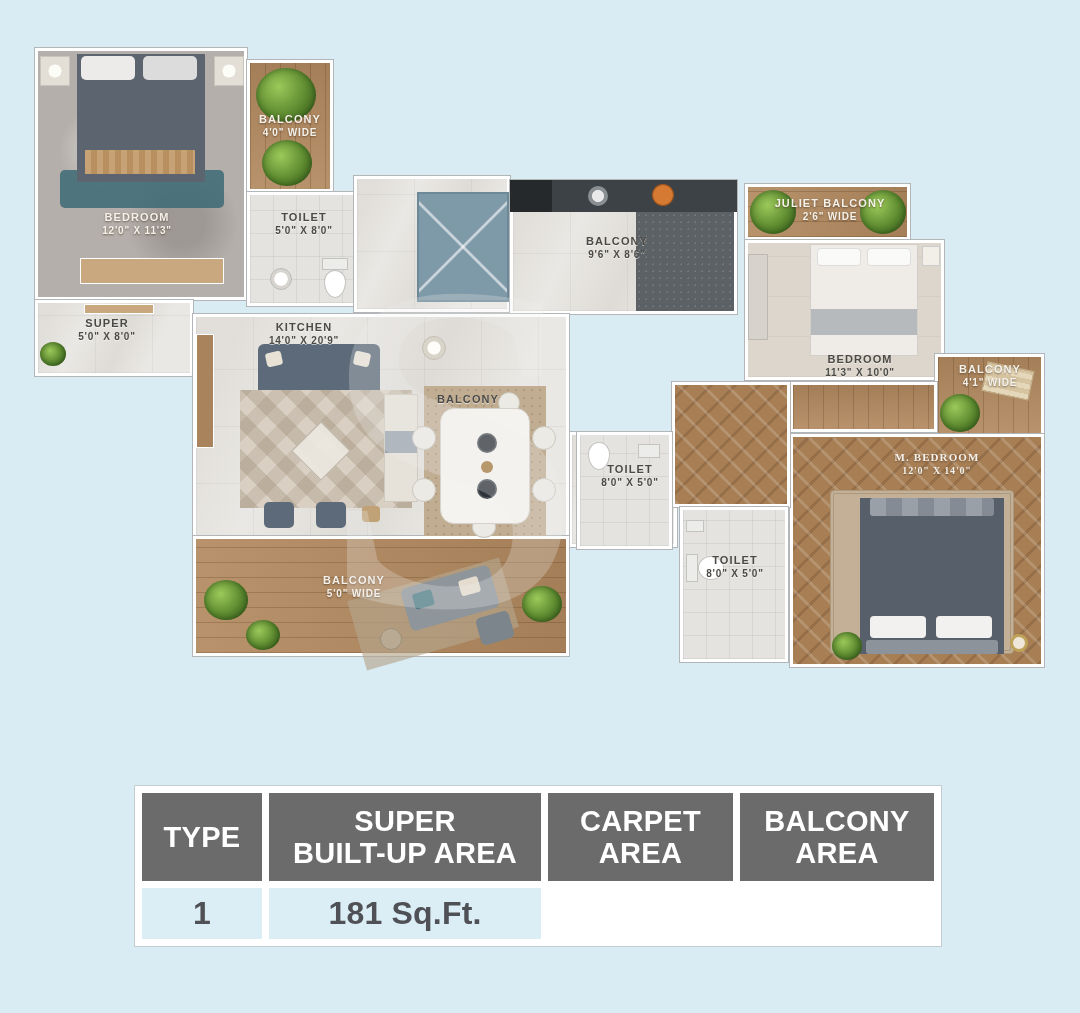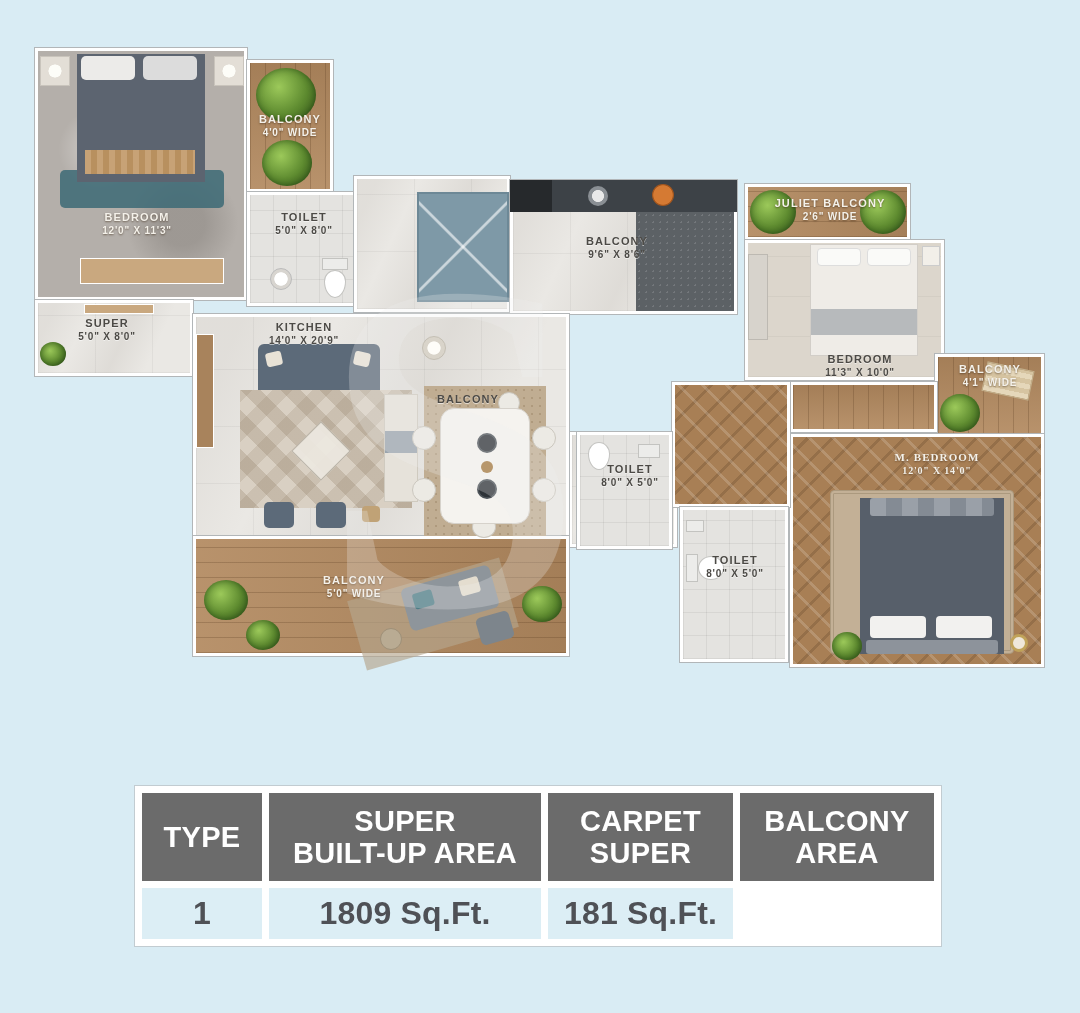--- a/index.html
+++ b/index.html
@@ -233,20 +233,19 @@
     </div>
 
     <div class="watermark">S</div>
   </div>
 
   <div class="area-table">
     <div class="th">TYPE</div>
     <div class="th">SUPER
 BUILT-UP AREA</div>
     <div class="th">CARPET
-SUPER</div>
+AREA</div>
     <div class="th">BALCONY
 AREA</div>
     <div class="td">1</div>
-    <div class="td">1809 Sq.Ft.</div>
     <div class="td">181 Sq.Ft.</div>
   </div>
 </div>
 
 </body></html>

